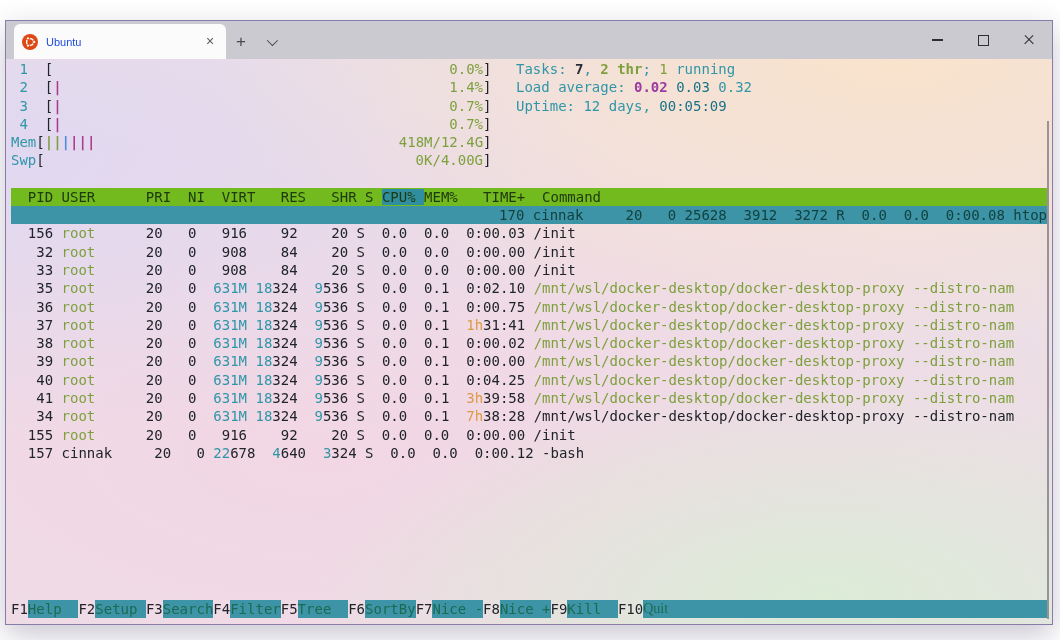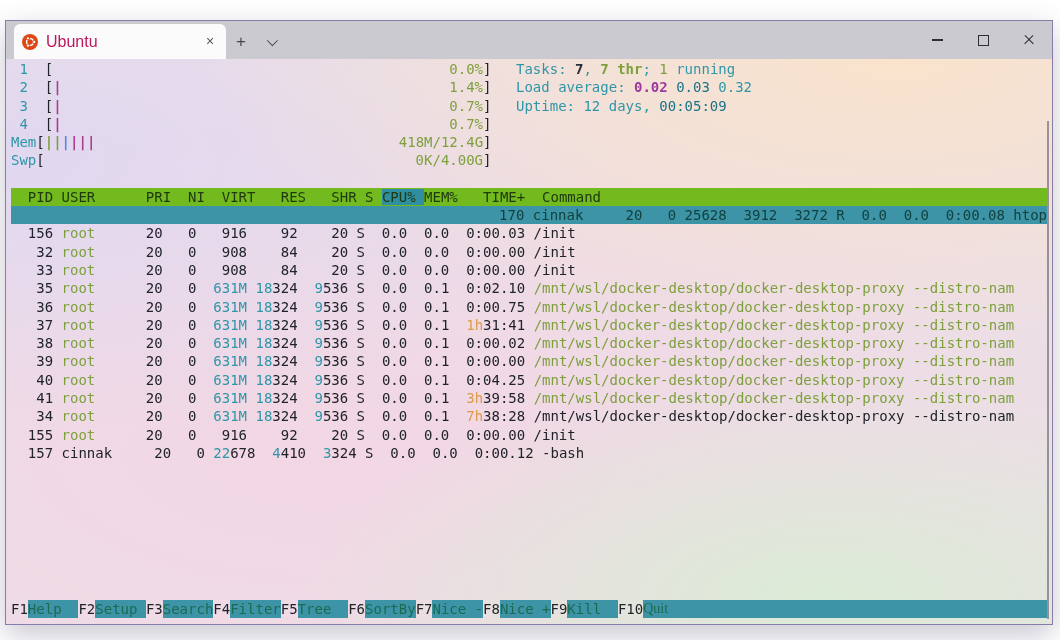--- a/index.html
+++ b/index.html
@@ -5,21 +5,21 @@
   html,body{margin:0;padding:0;background:#ffffff;}
   .stage{position:relative;width:1060px;height:640px;background:#ffffff;overflow:hidden;
          font-family:"Liberation Sans",sans-serif;}
   .window{position:absolute;left:5px;top:20px;width:1046px;height:603px;
           border:1px solid var(--winborder);box-shadow:0 10px 28px rgba(60,50,90,.28);
           display:flex;flex-direction:column;background:var(--bgbase);}
   
   .titlebar{height:38px;background:var(--tabbar);display:flex;align-items:flex-end;flex:none;}
   .tab{width:212px;height:35px;margin-left:8px;background:var(--tabbg);
        border-radius:6px 6px 0 0;display:flex;align-items:center;padding:0 8px;box-sizing:border-box;}
-  .tab-title{flex:1;margin-left:8px;font-size:16px;color:#be185d;}
+  .tab-title{flex:1;margin-left:8px;font-size:11px;color:#1d4ed8;}
   .tab-close{width:16px;height:16px;text-align:center;line-height:15px;font-size:14px;color:#5a5a5a;cursor:default;}
   .tbtn{width:30px;height:35px;display:flex;align-items:center;justify-content:center;color:#4a4a4a;}
   .plus{font-size:17px;font-weight:400;line-height:1;}
   .chev{width:7px;height:7px;border-right:1.4px solid #4a4a4a;border-bottom:1.4px solid #4a4a4a;
         transform:rotate(45deg) translateY(-2px);}
   .wctrls{margin-left:auto;display:flex;height:38px;align-self:flex-start;}
   .wbtn{width:46px;height:38px;display:flex;align-items:center;justify-content:center;}
   .glyph-min{width:11px;height:1.5px;background:#2e2e2e;}
   .glyph-max{width:9px;height:9px;border:1.2px solid #2e2e2e;}
   .glyph-x{position:relative;width:12px;height:12px;}
@@ -114,41 +114,41 @@
       <div class="topsec">
         <div>
             <div class="t-line"><span class="c-t"> 1  </span><span class="c-k">[</span><span class="fill" style="width: 47ch;"></span><span class="c-g">0.0%</span><span class="c-k">]</span></div>
             <div class="t-line"><span class="c-t"> 2  </span><span class="c-k">[</span><span class="c-bm">|</span><span class="fill" style="width: 46ch;"></span><span class="c-g">1.4%</span><span class="c-k">]</span></div>
             <div class="t-line"><span class="c-t"> 3  </span><span class="c-k">[</span><span class="c-bm">|</span><span class="fill" style="width: 46ch;"></span><span class="c-g">0.7%</span><span class="c-k">]</span></div>
             <div class="t-line"><span class="c-t"> 4  </span><span class="c-k">[</span><span class="c-bm">|</span><span class="fill" style="width: 46ch;"></span><span class="c-g">0.7%</span><span class="c-k">]</span></div>
             <div class="t-line"><span class="c-t">Mem</span><span class="c-k">[</span><span class="c-bg">|</span><span class="c-bg">|</span><span class="c-bb">|</span><span class="c-bm">|</span><span class="c-bm">|</span><span class="c-bm">|</span><span class="fill" style="width: 36ch;"></span><span class="c-g">418M/12.4G</span><span class="c-k">]</span></div>
             <div class="t-line"><span class="c-t">Swp</span><span class="c-k">[</span><span class="fill" style="width: 44ch;"></span><span class="c-g">0K/4.00G</span><span class="c-k">]</span></div>
           </div>
         <div class="infocol">
-            <div class="t-line"><span class="c-t">Tasks: </span><span class="c-nb">7</span><span class="c-t">, </span><span class="c-gb">7 thr</span><span class="c-t">; </span><span class="c-g">1</span><span class="c-t"> running</span></div>
+            <div class="t-line"><span class="c-t">Tasks: </span><span class="c-nb">7</span><span class="c-t">, </span><span class="c-gb">2 thr</span><span class="c-t">; </span><span class="c-g">1</span><span class="c-t"> running</span></div>
             <div class="t-line"><span class="c-t">Load average: </span><span class="c-pb">0.02 </span><span class="c-tb">0.03 </span><span class="c-t">0.32</span></div>
             <div class="t-line"><span class="c-t">Uptime: </span><span class="c-t">12 days, </span><span class="c-tb">00:05:09</span></div>
           </div>
       </div>
       <div class="ptable">
           <div class="t-line row-header"><span class="c-hdr">  PID USER      PRI  NI  VIRT   RES   SHR S </span><span class="c-hdrsort">CPU% </span><span class="c-hdr">MEM%   TIME+  Command</span></div>
           <div class="t-line row-selected"><span class="c-sel">  170 cinnak     20   0 25628  3912  3272 R  0.0  0.0  0:00.08 htop</span></div>
           <div class="t-line"><span class="c-k">  156 </span><span class="c-g">root     </span><span class="c-k"> 20   0   916    92    20 S  0.0  0.0  0:00.03 /init</span></div>
           <div class="t-line"><span class="c-k">   32 </span><span class="c-g">root     </span><span class="c-k"> 20   0   908    84    20 S  0.0  0.0  0:00.00 /init</span></div>
           <div class="t-line"><span class="c-k">   33 </span><span class="c-g">root     </span><span class="c-k"> 20   0   908    84    20 S  0.0  0.0  0:00.00 /init</span></div>
           <div class="t-line"><span class="c-k">   35 </span><span class="c-g">root     </span><span class="c-k"> 20   0  </span><span class="c-t">631M</span><span class="c-k"> </span><span class="c-t">18</span><span class="c-k">324  </span><span class="c-t">9</span><span class="c-k">536 S  0.0  0.1  0:02.10 </span><span class="c-g">/mnt/wsl/docker-desktop/docker-desktop-proxy --distro-nam</span></div>
           <div class="t-line"><span class="c-k">   36 </span><span class="c-g">root     </span><span class="c-k"> 20   0  </span><span class="c-t">631M</span><span class="c-k"> </span><span class="c-t">18</span><span class="c-k">324  </span><span class="c-t">9</span><span class="c-k">536 S  0.0  0.1  0:00.75 </span><span class="c-g">/mnt/wsl/docker-desktop/docker-desktop-proxy --distro-nam</span></div>
           <div class="t-line"><span class="c-k">   37 </span><span class="c-g">root     </span><span class="c-k"> 20   0  </span><span class="c-t">631M</span><span class="c-k"> </span><span class="c-t">18</span><span class="c-k">324  </span><span class="c-t">9</span><span class="c-k">536 S  0.0  0.1  </span><span class="c-o">1h</span><span class="c-k">31:41 </span><span class="c-g">/mnt/wsl/docker-desktop/docker-desktop-proxy --distro-nam</span></div>
           <div class="t-line"><span class="c-k">   38 </span><span class="c-g">root     </span><span class="c-k"> 20   0  </span><span class="c-t">631M</span><span class="c-k"> </span><span class="c-t">18</span><span class="c-k">324  </span><span class="c-t">9</span><span class="c-k">536 S  0.0  0.1  0:00.02 </span><span class="c-g">/mnt/wsl/docker-desktop/docker-desktop-proxy --distro-nam</span></div>
           <div class="t-line"><span class="c-k">   39 </span><span class="c-g">root     </span><span class="c-k"> 20   0  </span><span class="c-t">631M</span><span class="c-k"> </span><span class="c-t">18</span><span class="c-k">324  </span><span class="c-t">9</span><span class="c-k">536 S  0.0  0.1  0:00.00 </span><span class="c-g">/mnt/wsl/docker-desktop/docker-desktop-proxy --distro-nam</span></div>
           <div class="t-line"><span class="c-k">   40 </span><span class="c-g">root     </span><span class="c-k"> 20   0  </span><span class="c-t">631M</span><span class="c-k"> </span><span class="c-t">18</span><span class="c-k">324  </span><span class="c-t">9</span><span class="c-k">536 S  0.0  0.1  0:04.25 </span><span class="c-g">/mnt/wsl/docker-desktop/docker-desktop-proxy --distro-nam</span></div>
           <div class="t-line"><span class="c-k">   41 </span><span class="c-g">root     </span><span class="c-k"> 20   0  </span><span class="c-t">631M</span><span class="c-k"> </span><span class="c-t">18</span><span class="c-k">324  </span><span class="c-t">9</span><span class="c-k">536 S  0.0  0.1  </span><span class="c-o">3h</span><span class="c-k">39:58 </span><span class="c-g">/mnt/wsl/docker-desktop/docker-desktop-proxy --distro-nam</span></div>
           <div class="t-line"><span class="c-k">   34 </span><span class="c-g">root     </span><span class="c-k"> 20   0  </span><span class="c-t">631M</span><span class="c-k"> </span><span class="c-t">18</span><span class="c-k">324  </span><span class="c-t">9</span><span class="c-k">536 S  0.0  0.1  </span><span class="c-o">7h</span><span class="c-k">38:28 </span><span class="c-k">/mnt/wsl/docker-desktop/docker-desktop-proxy --distro-nam</span></div>
           <div class="t-line"><span class="c-k">  155 </span><span class="c-g">root     </span><span class="c-k"> 20   0   916    92    20 S  0.0  0.0  0:00.00 /init</span></div>
-          <div class="t-line"><span class="c-k">  157 cinnak     20   0 </span><span class="c-t">22</span><span class="c-k">678  </span><span class="c-t">4</span><span class="c-k">410  </span><span class="c-t">3</span><span class="c-k">324 S  0.0  0.0  0:00.12 -bash</span></div>
+          <div class="t-line"><span class="c-k">  157 cinnak     20   0 </span><span class="c-t">22</span><span class="c-k">678  </span><span class="c-t">4</span><span class="c-k">640  </span><span class="c-t">3</span><span class="c-k">324 S  0.0  0.0  0:00.12 -bash</span></div>
         </div>
       <div class="spacer"></div>
       <div class="fbar-wrap">
           <div class="t-line fbar"><span class="c-fk">F1</span><span class="c-fl">Help  </span><span class="c-fk">F2</span><span class="c-fl">Setup </span><span class="c-fk">F3</span><span class="c-fl">Search</span><span class="c-fk">F4</span><span class="c-fl">Filter</span><span class="c-fk">F5</span><span class="c-fl">Tree  </span><span class="c-fk">F6</span><span class="c-fl">SortBy</span><span class="c-fk">F7</span><span class="c-fl">Nice -</span><span class="c-fk">F8</span><span class="c-fl">Nice +</span><span class="c-fk">F9</span><span class="c-fl">Kill  </span><span class="c-fk">F10</span><span class="c-fl grow">Quit</span></div>
         </div>
       <div class="scrollbar"></div>
     </div>
 
   </div>
 </div>

